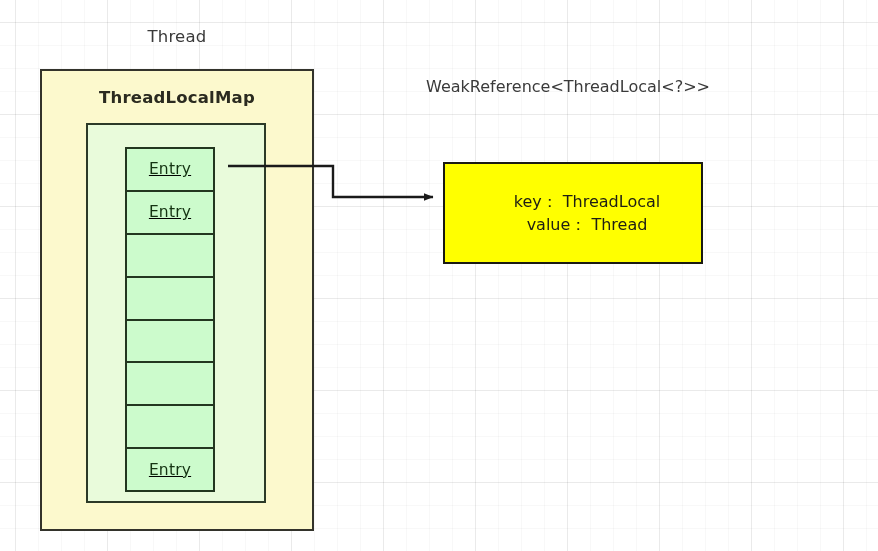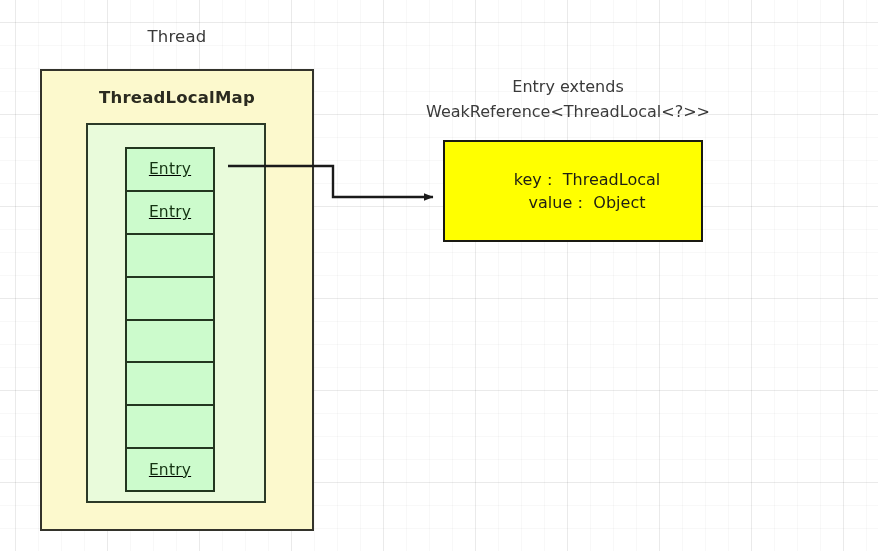--- a/index.html
+++ b/index.html
@@ -102,21 +102,21 @@
     font-size: 15.5px;
     color: #143312;
     letter-spacing: 0.2px;
   }
   .cell:last-child { margin-bottom: 0; }
 
   
   .entry-box {
     position: absolute;
     left: 443px;
-    top: 140px;
+    top: 162px;
     width: 260px;
     height: 102px;
     background: #ffff00;
     border: 2px solid #1a1a12;
     box-sizing: border-box;
     display: flex;
     flex-direction: column;
     align-items: center;
     justify-content: center;
     line-height: 1.45;
@@ -176,22 +176,21 @@
   <svg class="connector" viewBox="0 0 878 551" width="878" height="551">
     <defs>
       <marker id="arrowhead" markerWidth="10" markerHeight="8" refX="9.5" refY="4" orient="auto" markerUnits="userSpaceOnUse">
         <path d="M0,0 L10,4 L0,8 z" fill="#1a1a1a"></path>
       </marker>
     </defs>
     <path d="M228,166 L333,166 L333,197 L433,197" fill="none" stroke="#1a1a1a" stroke-width="2.4" marker-end="url(#arrowhead)"></path>
   </svg>
 
   <div class="entry-caption">
-    <div>Entry extends</div>
     <div>WeakReference&lt;ThreadLocal&lt;?&gt;&gt;</div>
   </div>
 
   <div class="entry-box">
     <div class="entry-box-line">key： ThreadLocal</div>
-    <div class="entry-box-line">value： Object</div>
+    <div class="entry-box-line">value： Thread</div>
   </div>
 
 </div>
 
 </body></html>

